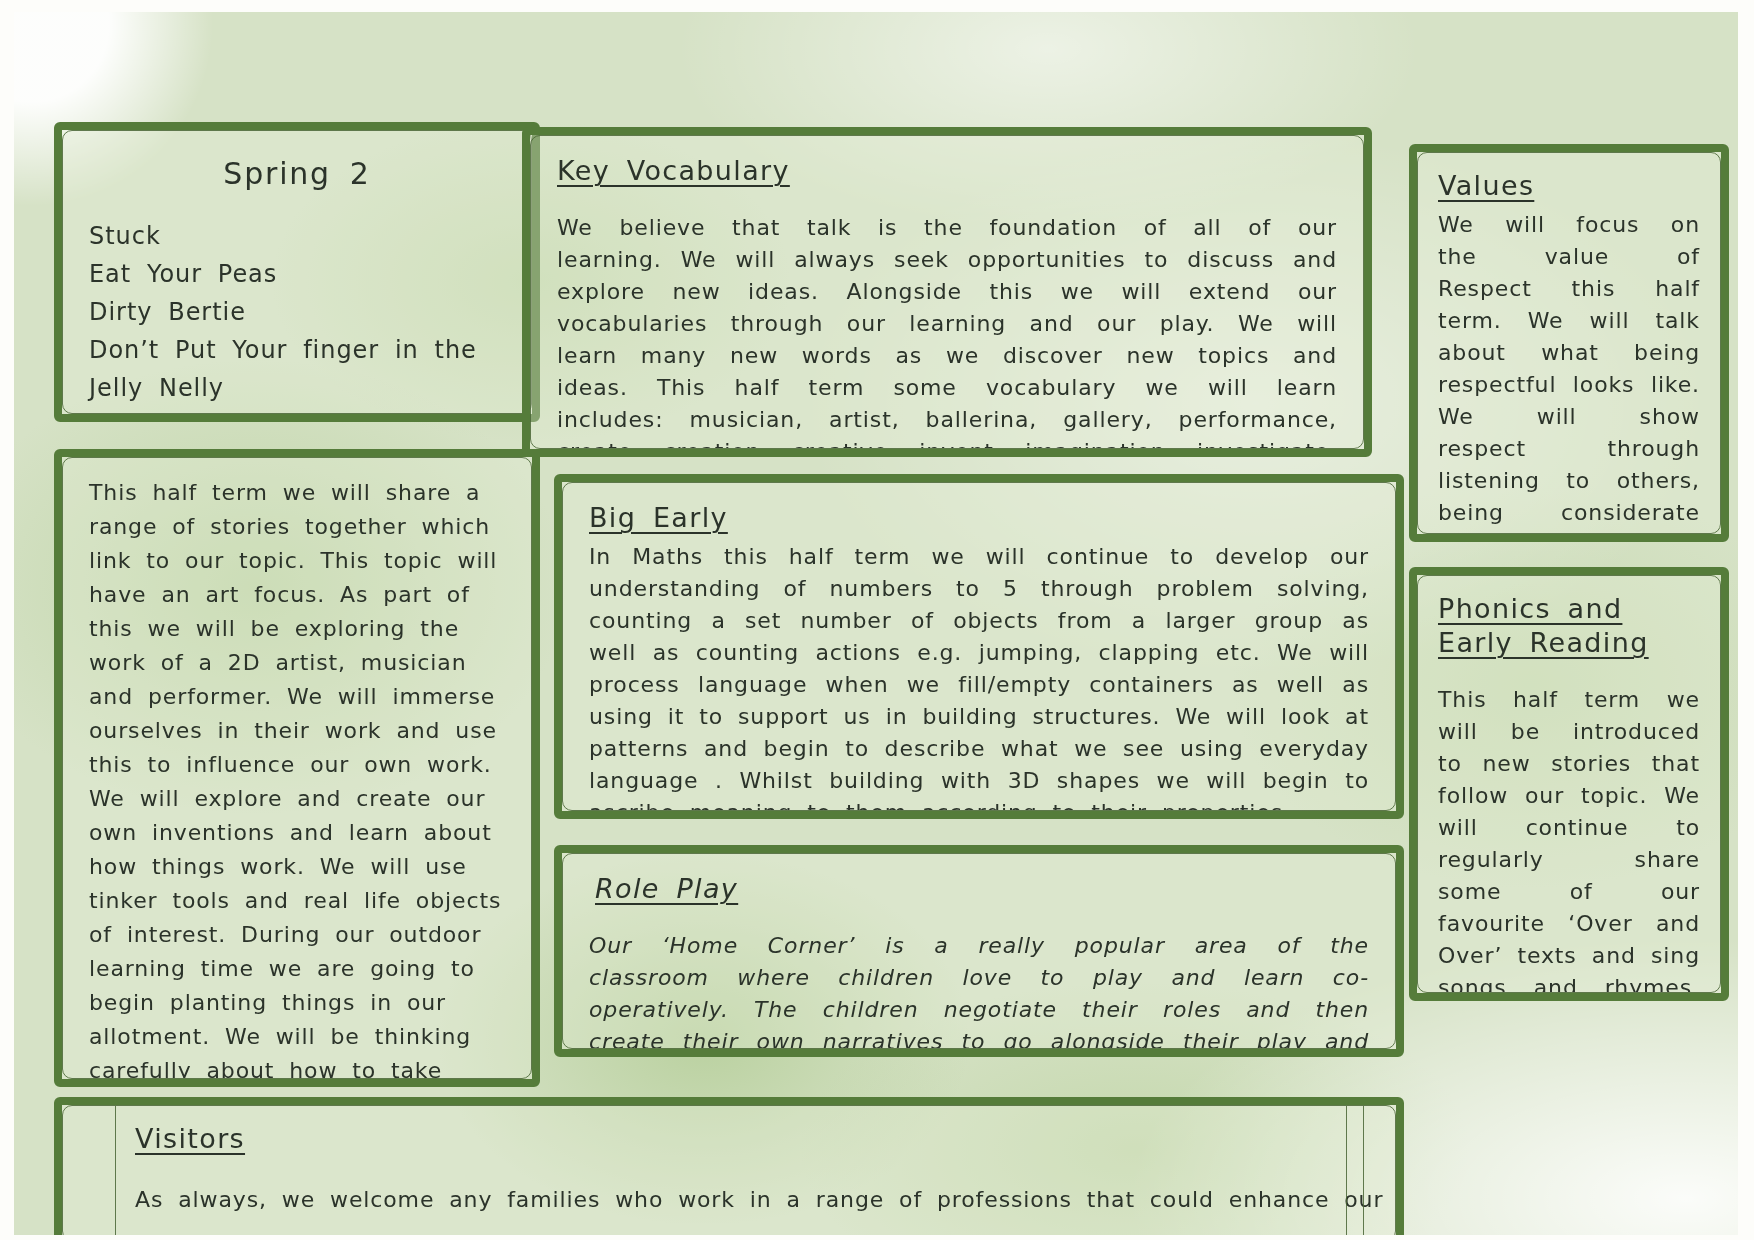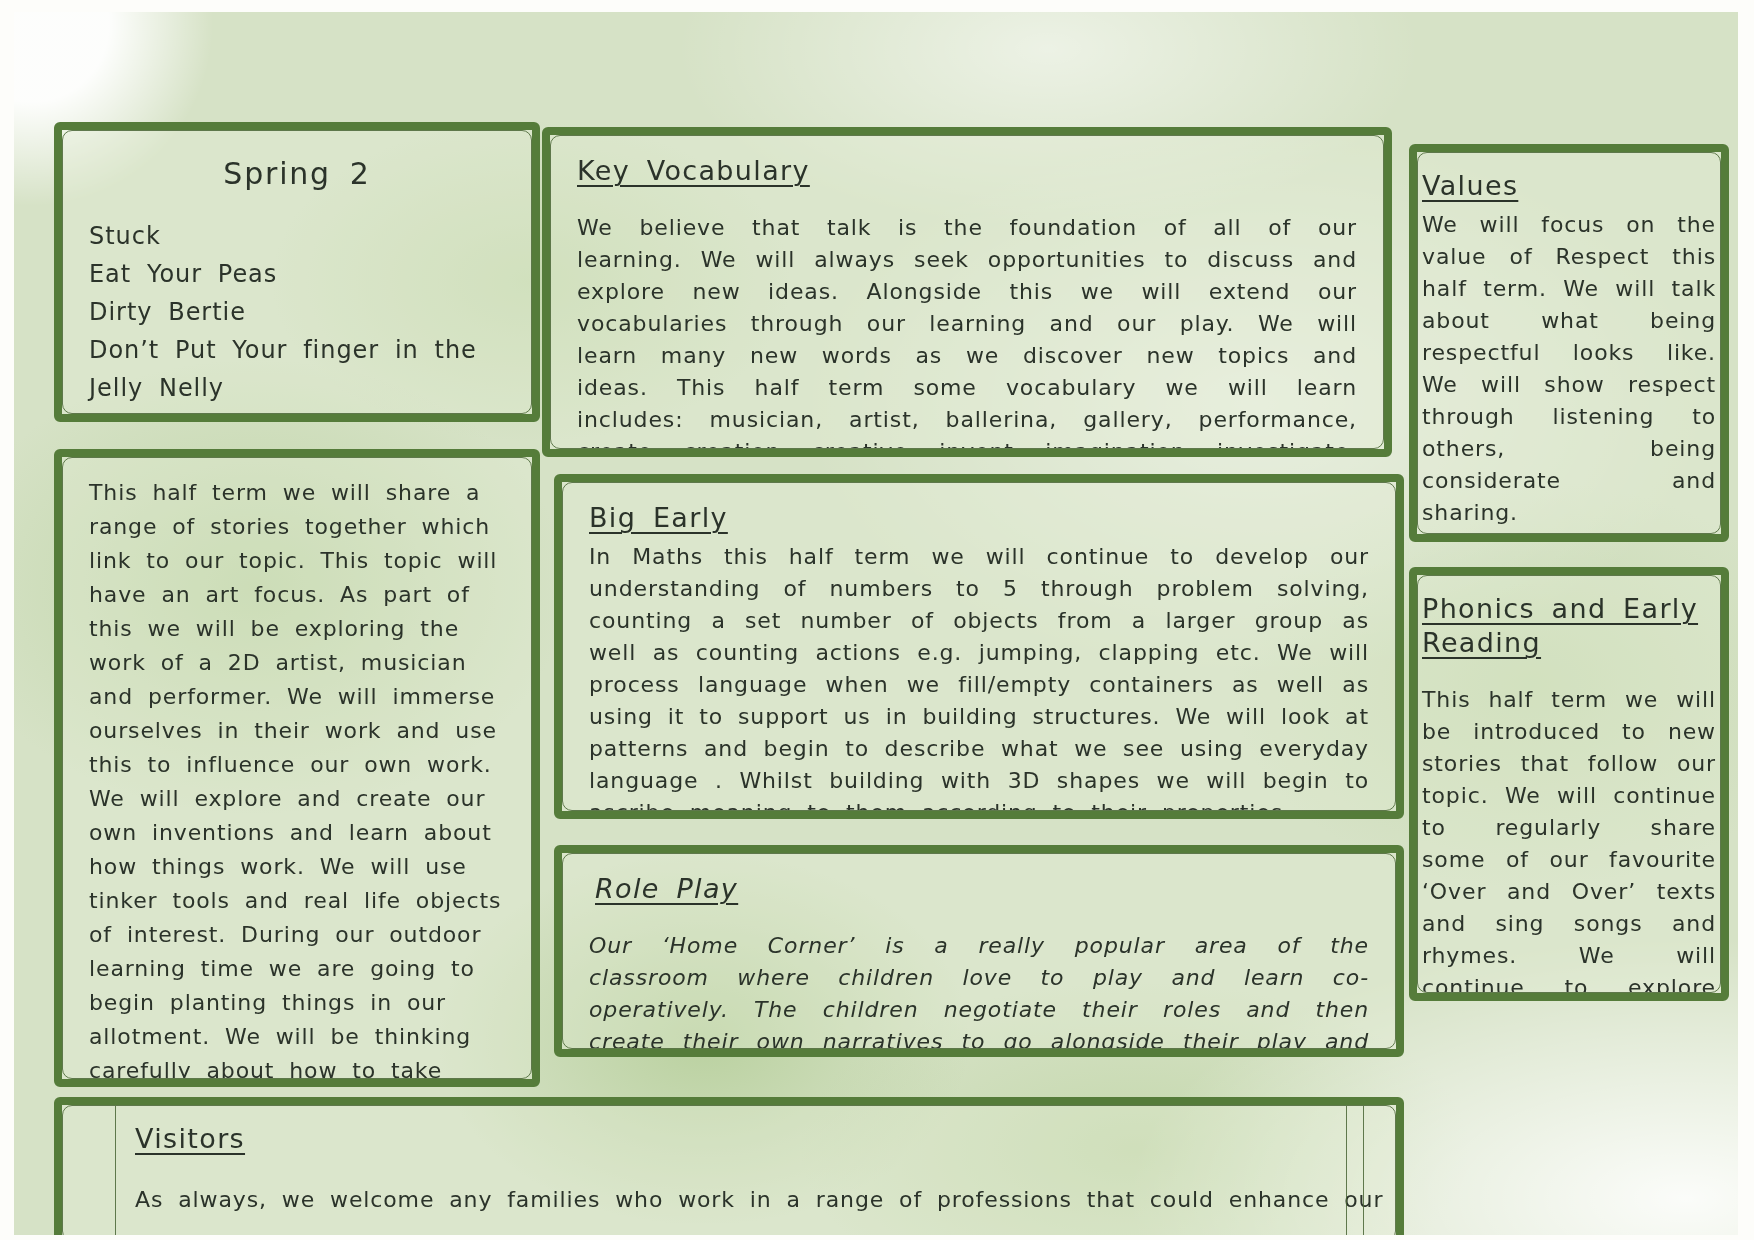--- a/index.html
+++ b/index.html
@@ -76,27 +76,27 @@
     text-decoration-thickness:1.5px;
     margin:0 0 6px 0;
   }
   .heading.gap{margin-bottom:24px;}
   
   #term-box{left:40px;top:110px;width:486px;height:300px;}
   #term-heading{text-align:center;font-size:30px;letter-spacing:.06em;margin:8px 0 26px 0;}
   .book-line{font-size:24px;line-height:38px;letter-spacing:.04em;word-spacing:.3em;}
   #topic-box{left:40px;top:437px;width:486px;height:638px;}
   #topic-box .body-text{line-height:34px;}
-  #keyvocab-box{left:528px;top:115px;width:850px;height:330px;}
+  #keyvocab-box{left:508px;top:115px;width:850px;height:330px;}
   #bigmaths-box{left:540px;top:462px;width:850px;height:345px;}
   #roleplay-box{left:540px;top:833px;width:850px;height:212px;font-style:italic;}
   #roleplay-box .heading{margin-left:6px;}
   #values-box{left:1395px;top:132px;width:320px;height:398px;}
   #phonics-box{left:1395px;top:555px;width:320px;height:434px;}
-  .narrow .inner{padding:16px 4px;}
+  .narrow .inner{padding:16px 20px;}
   .narrow .body-text{line-height:32px;}
   #visitors-box{left:40px;top:1085px;width:1350px;height:152px;}
   #visitors-box .inner{padding:16px 0 0 72px;}
   #visitors-text{white-space:nowrap;}
   .vline{
     position:absolute;top:0;bottom:0;width:0;
     border-left:1.5px solid rgba(72,100,52,.85);
   }
   #visitors-vline-left{left:52px;}
   #visitors-vline-r1{left:1283px;}

